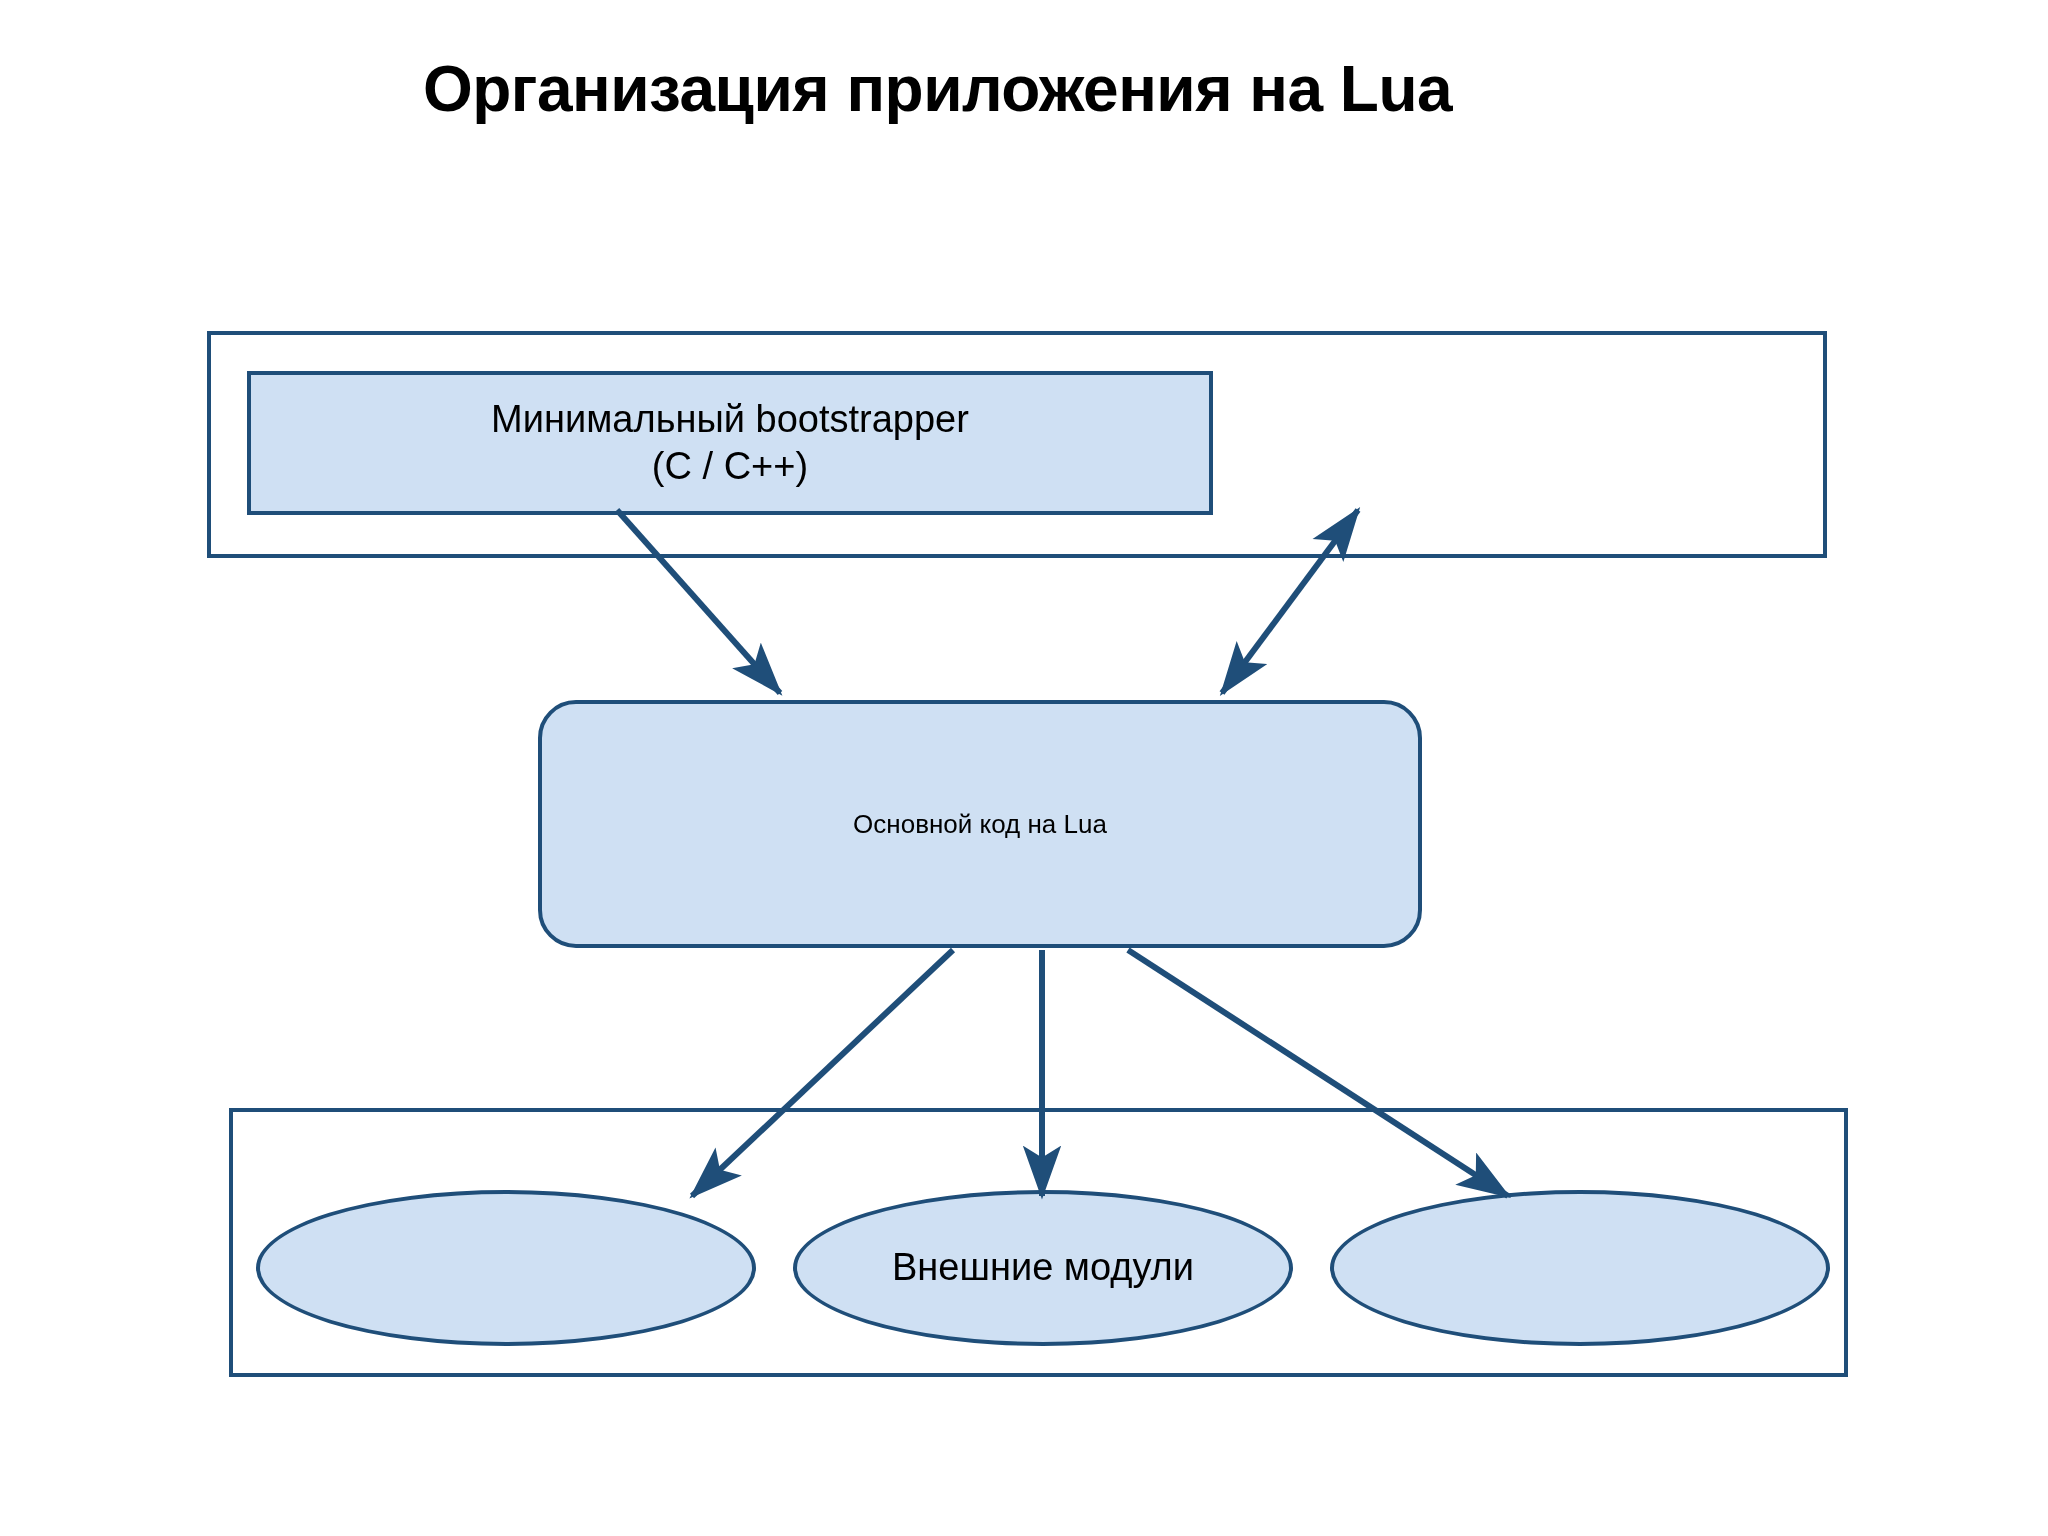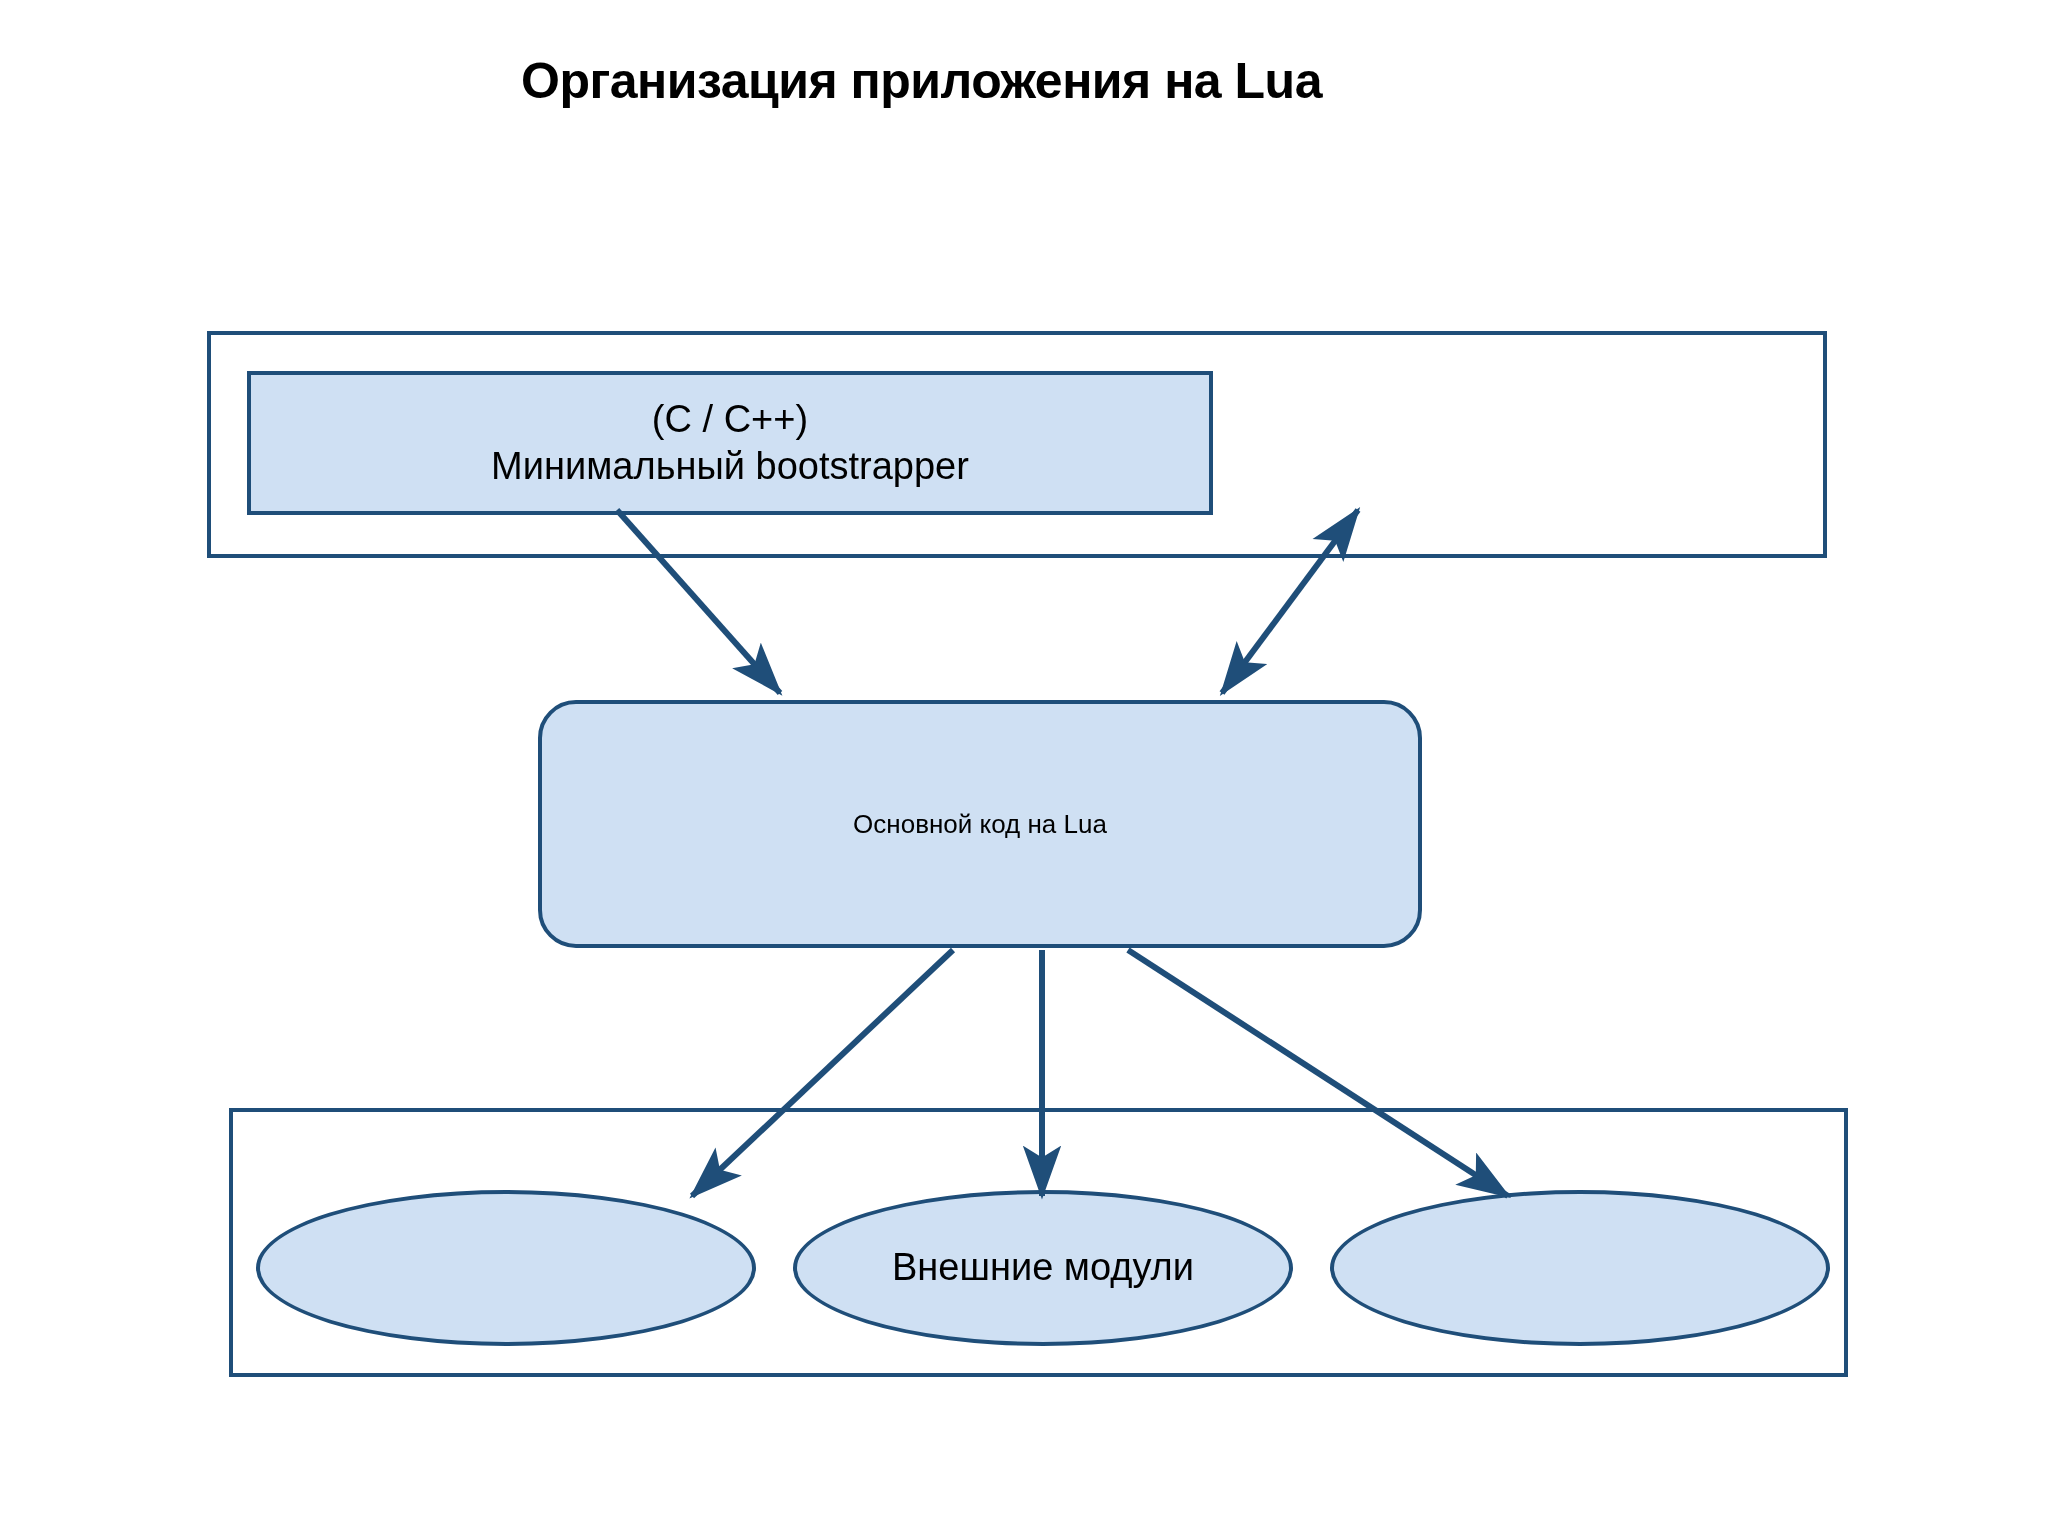--- a/index.html
+++ b/index.html
@@ -18,26 +18,27 @@
     width: 2048px;
     height: 1536px;
     background: #ffffff;
   }
   #slide-title {
     position: absolute;
     left: 0;
     top: 52px;
     width: 1843px;
     text-align: center;
-    font-size: 50px;
+    font-size: 64px;
     font-weight: bold;
     color: #000000;
     letter-spacing: -0.5px;
     font-family: "Liberation Sans", sans-serif;
     white-space: nowrap;
+    padding-left: 16px;
   }
 
   
   .group-box {
     position: absolute;
     background: #ffffff;
     border: 4px solid #1f4e79;
     box-sizing: border-box;
   }
   .blue-rect {
@@ -106,22 +107,22 @@
 <body>
 
 <div id="slide">
 
   <div id="slide-title">Организация приложения на Lua</div>
 
   <div class="group-box" style="left:207px; top:331px; width:1620px; height:227px;"></div>
 
   <div class="blue-rect" style="left:247px; top:371px; width:966px; height:144px;">
     <div class="lbl">
+      <div>Минимальный bootstrapper</div>
       <div>(C / C++)</div>
-      <div>Минимальный bootstrapper</div>
     </div>
   </div>
 
 
   <div class="rounded-rect" style="left:538px; top:700px; width:884px; height:248px;">
     <span class="lbl">Основной код на Lua</span>
   </div>
 
   <div class="group-box" style="left:229px; top:1108px; width:1619px; height:269px;"></div>
 

